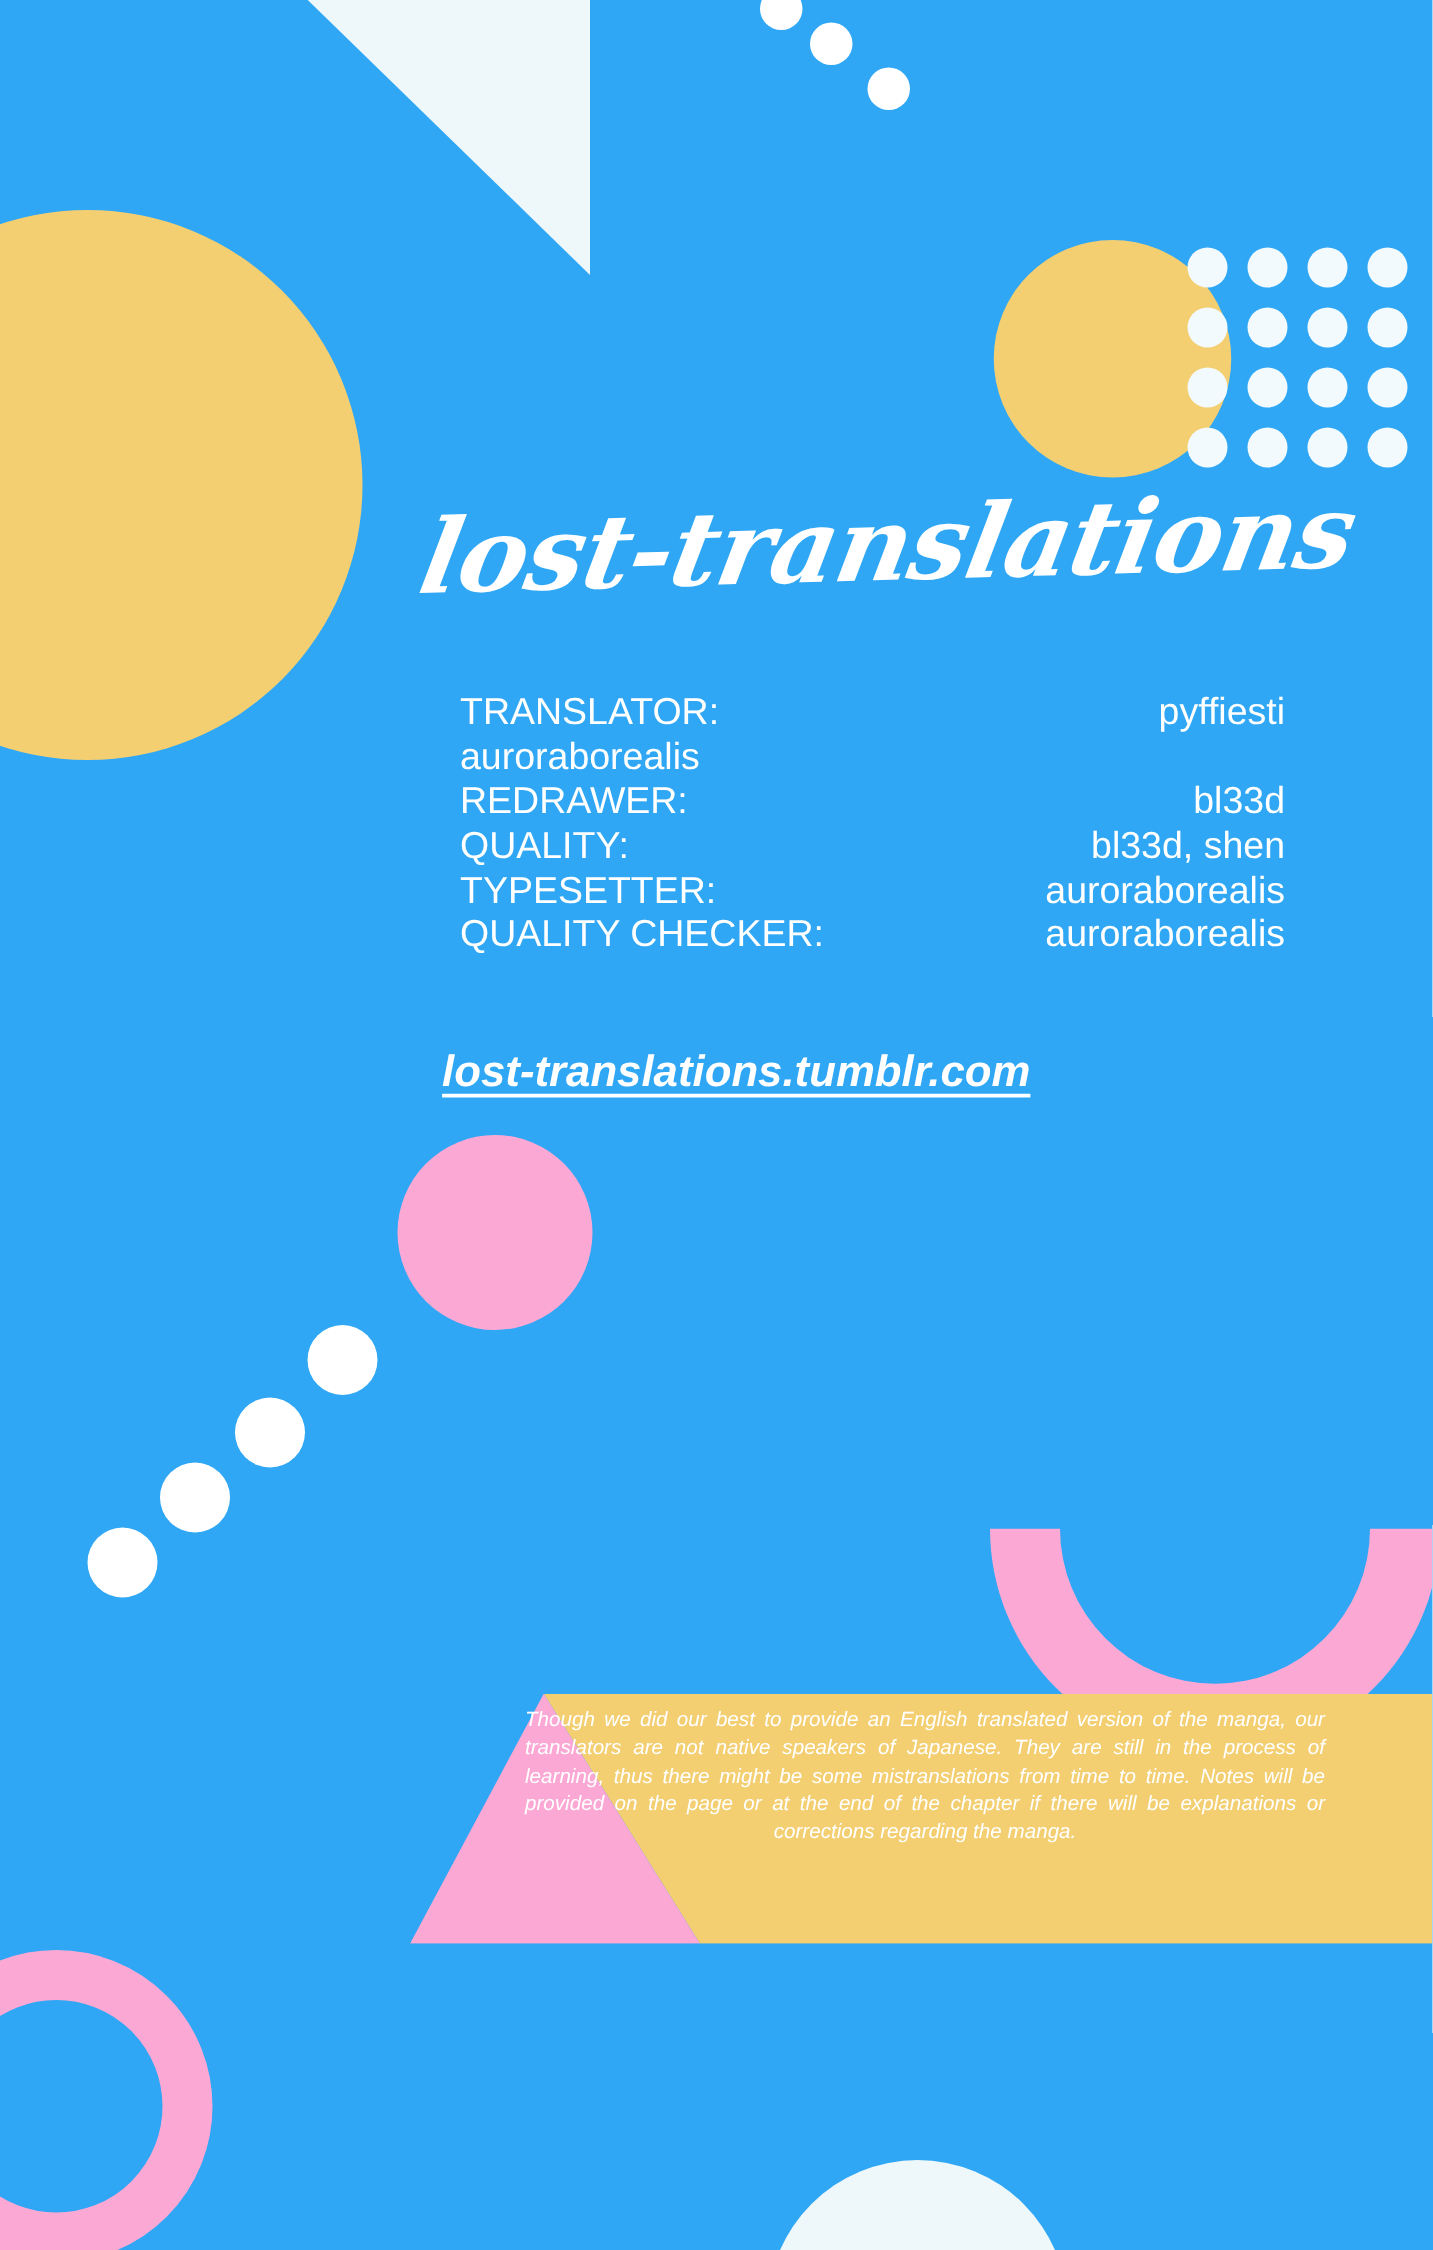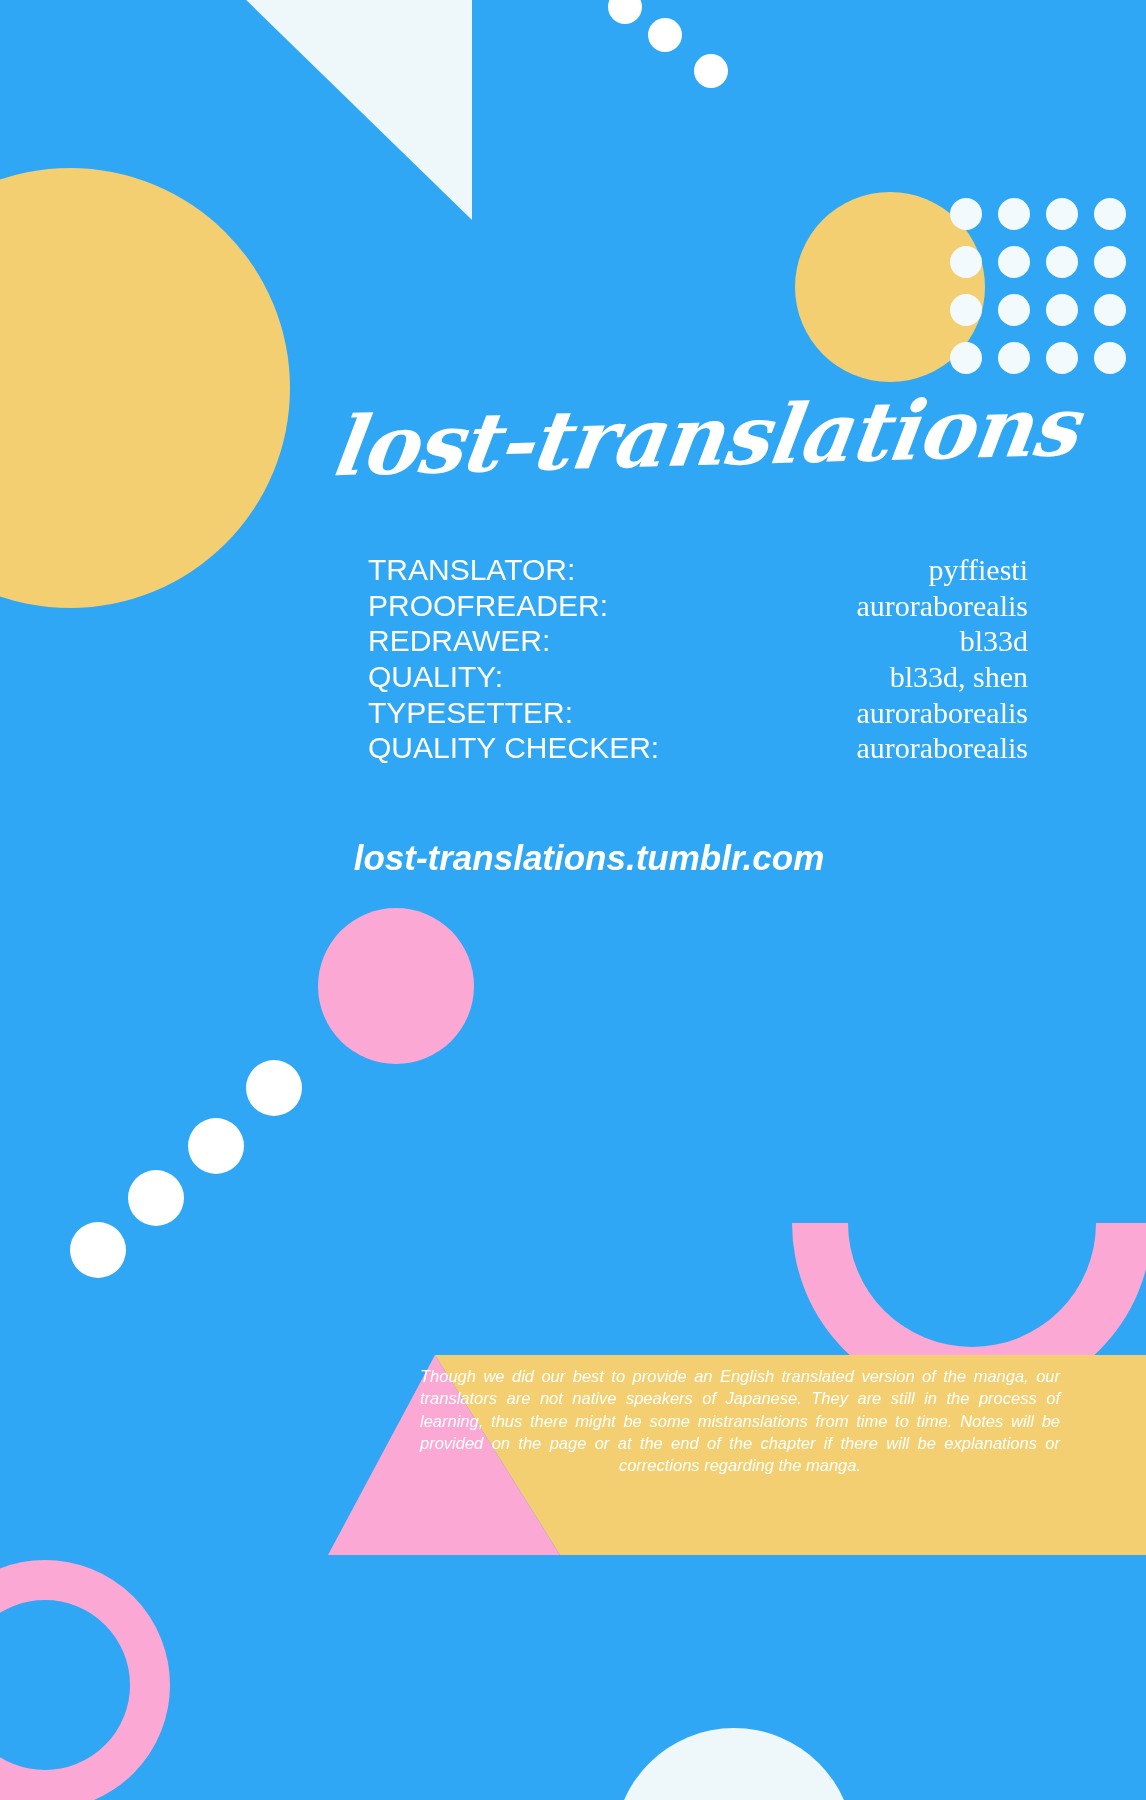--- a/index.html
+++ b/index.html
@@ -191,35 +191,36 @@
   .credit-row {
     display: flex;
     justify-content: space-between;
     align-items: baseline;
     color: #ffffff;
     font-size: 30px;
     line-height: 1.19;
     white-space: nowrap;
   }
   .credit-role { text-align: center; }
-  .credit-name { text-align: right; font-family: Liberation Serif, serif; }
+  .credit-name { text-align: right; }
 
   
   .tumblr-link {
     position: absolute;
     left: 0;
     top: 838px;
     width: 1146px;
     text-align: center;
     padding-left: 32px;
     box-sizing: border-box;
     color: #ffffff;
     font-size: 35px;
     font-weight: bold;
     font-style: italic;
+    text-decoration: underline;
     text-underline-offset: 6px;
   }
   .discord-link {
     position: absolute;
     left: 0;
     top: 930px;
     width: 1146px;
     text-align: center;
     padding-left: 226px;
     box-sizing: border-box;
@@ -273,21 +274,20 @@
   <div class="shape circle-white-bottom"></div>
 
   <div class="logo">lost-translations</div>
 
   <div class="credits">
     <div class="credit-row">
       <span class="credit-role">TRANSLATOR:</span>
       <span class="credit-name">pyffiesti</span>
     </div>
     <div class="credit-row">
-      <span class="credit-role">PROOFREADER:</span>
       <span class="credit-name">auroraborealis</span>
     </div>
     <div class="credit-row">
       <span class="credit-role">REDRAWER:</span>
       <span class="credit-name">bl33d</span>
     </div>
     <div class="credit-row">
       <span class="credit-role">QUALITY:</span>
       <span class="credit-name">bl33d, shen</span>
     </div>

